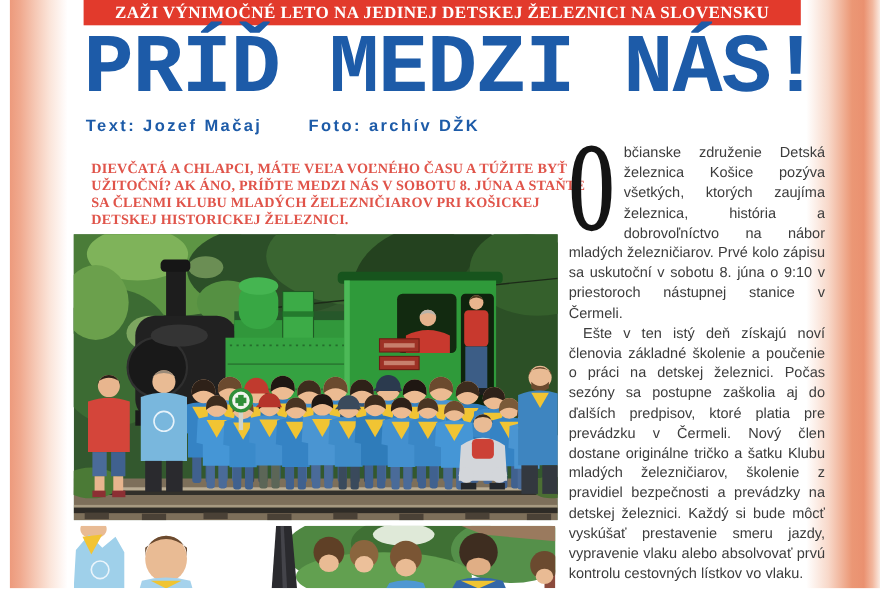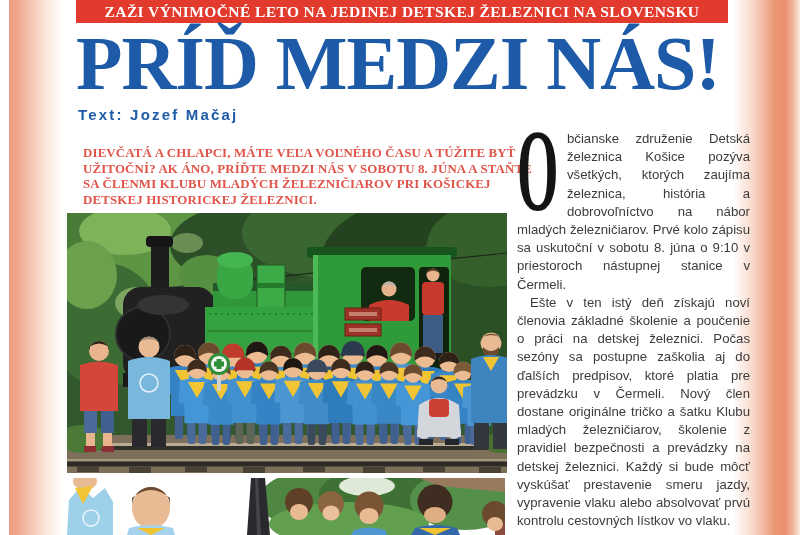--- a/index.html
+++ b/index.html
@@ -9,21 +9,21 @@
   .edge-left{position:absolute;left:9px;top:0;width:52px;height:535px;
     background:linear-gradient(to right,#ed9a7c 0%,#f0a98e 18%,#f6c9b6 45%,#fbe5da 70%,#fffefe 100%);}
   .edge-right{position:absolute;left:733px;top:0;width:67px;height:535px;
     background:linear-gradient(to right,#ffffff 0%,#f8d8c9 30%,#eb9775 62%,#ea9170 78%,#f2b89f 90%,#faeae1 100%);}
   
   .banner{position:absolute;left:76px;top:0;width:652px;height:23px;background:#e23a2c;
     color:#ffffff;font-family:"Liberation Serif",serif;font-weight:700;font-size:15.5px;
     letter-spacing:.4px;text-align:center;line-height:23px;white-space:nowrap;}
   
   .headline{position:absolute;left:76px;top:22px;margin:0;color:#1d5ba8;
-    font-family:Liberation Serif, serif;font-weight:700;font-size:76px;line-height:82px;
+    font-family:Liberation Mono, monospace;font-weight:700;font-size:76px;line-height:82px;
     letter-spacing:-1px;white-space:nowrap;}
   
   .byline{position:absolute;left:78px;top:106px;display:flex;gap:42px;color:#1d5ba8;
     font-weight:700;font-size:15px;letter-spacing:2.2px;white-space:nowrap;}
   
   .lead{position:absolute;left:67px;top:130px;width:450px;margin:16px;color:#e0544a;
     font-family:"Liberation Serif",serif;font-weight:700;font-size:12.9px;line-height:15.6px;
     letter-spacing:.15px;text-align:left;}
   
   .photo{position:absolute;left:67px;margin:0;line-height:0;}
@@ -44,20 +44,21 @@
 
   <div class="edge-left"></div>
   <div class="edge-right"></div>
 
   <div class="banner">ZAŽI VÝNIMOČNÉ LETO NA JEDINEJ DETSKEJ ŽELEZNICI NA SLOVENSKU</div>
 
   <h1 class="headline">PRÍĎ MEDZI NÁS!</h1>
 
   <div class="byline">
     <span>Text: Jozef Mačaj</span>
+    <span>Foto: archív DŽK</span>
   </div>
 
   <p class="lead">DIEVČATÁ A CHLAPCI, MÁTE VEĽA VOĽNÉHO ČASU A TÚŽITE BYŤ UŽITOČNÍ? AK ÁNO, PRÍĎTE MEDZI NÁS V SOBOTU 8. JÚNA A STAŇTE SA ČLENMI KLUBU MLADÝCH ŽELEZNIČIAROV PRI KOŠICKEJ DETSKEJ HISTORICKEJ ŽELEZNICI.</p>
 
   <figure class="photo photo-main">
     <svg width="440" height="260" viewBox="0 0 440 260">
 
       <g>
         <rect x="0" y="0" width="440" height="260" fill="#33582e"></rect>
         <ellipse cx="30" cy="45" rx="62" ry="52" fill="#4a7c38"></ellipse>

